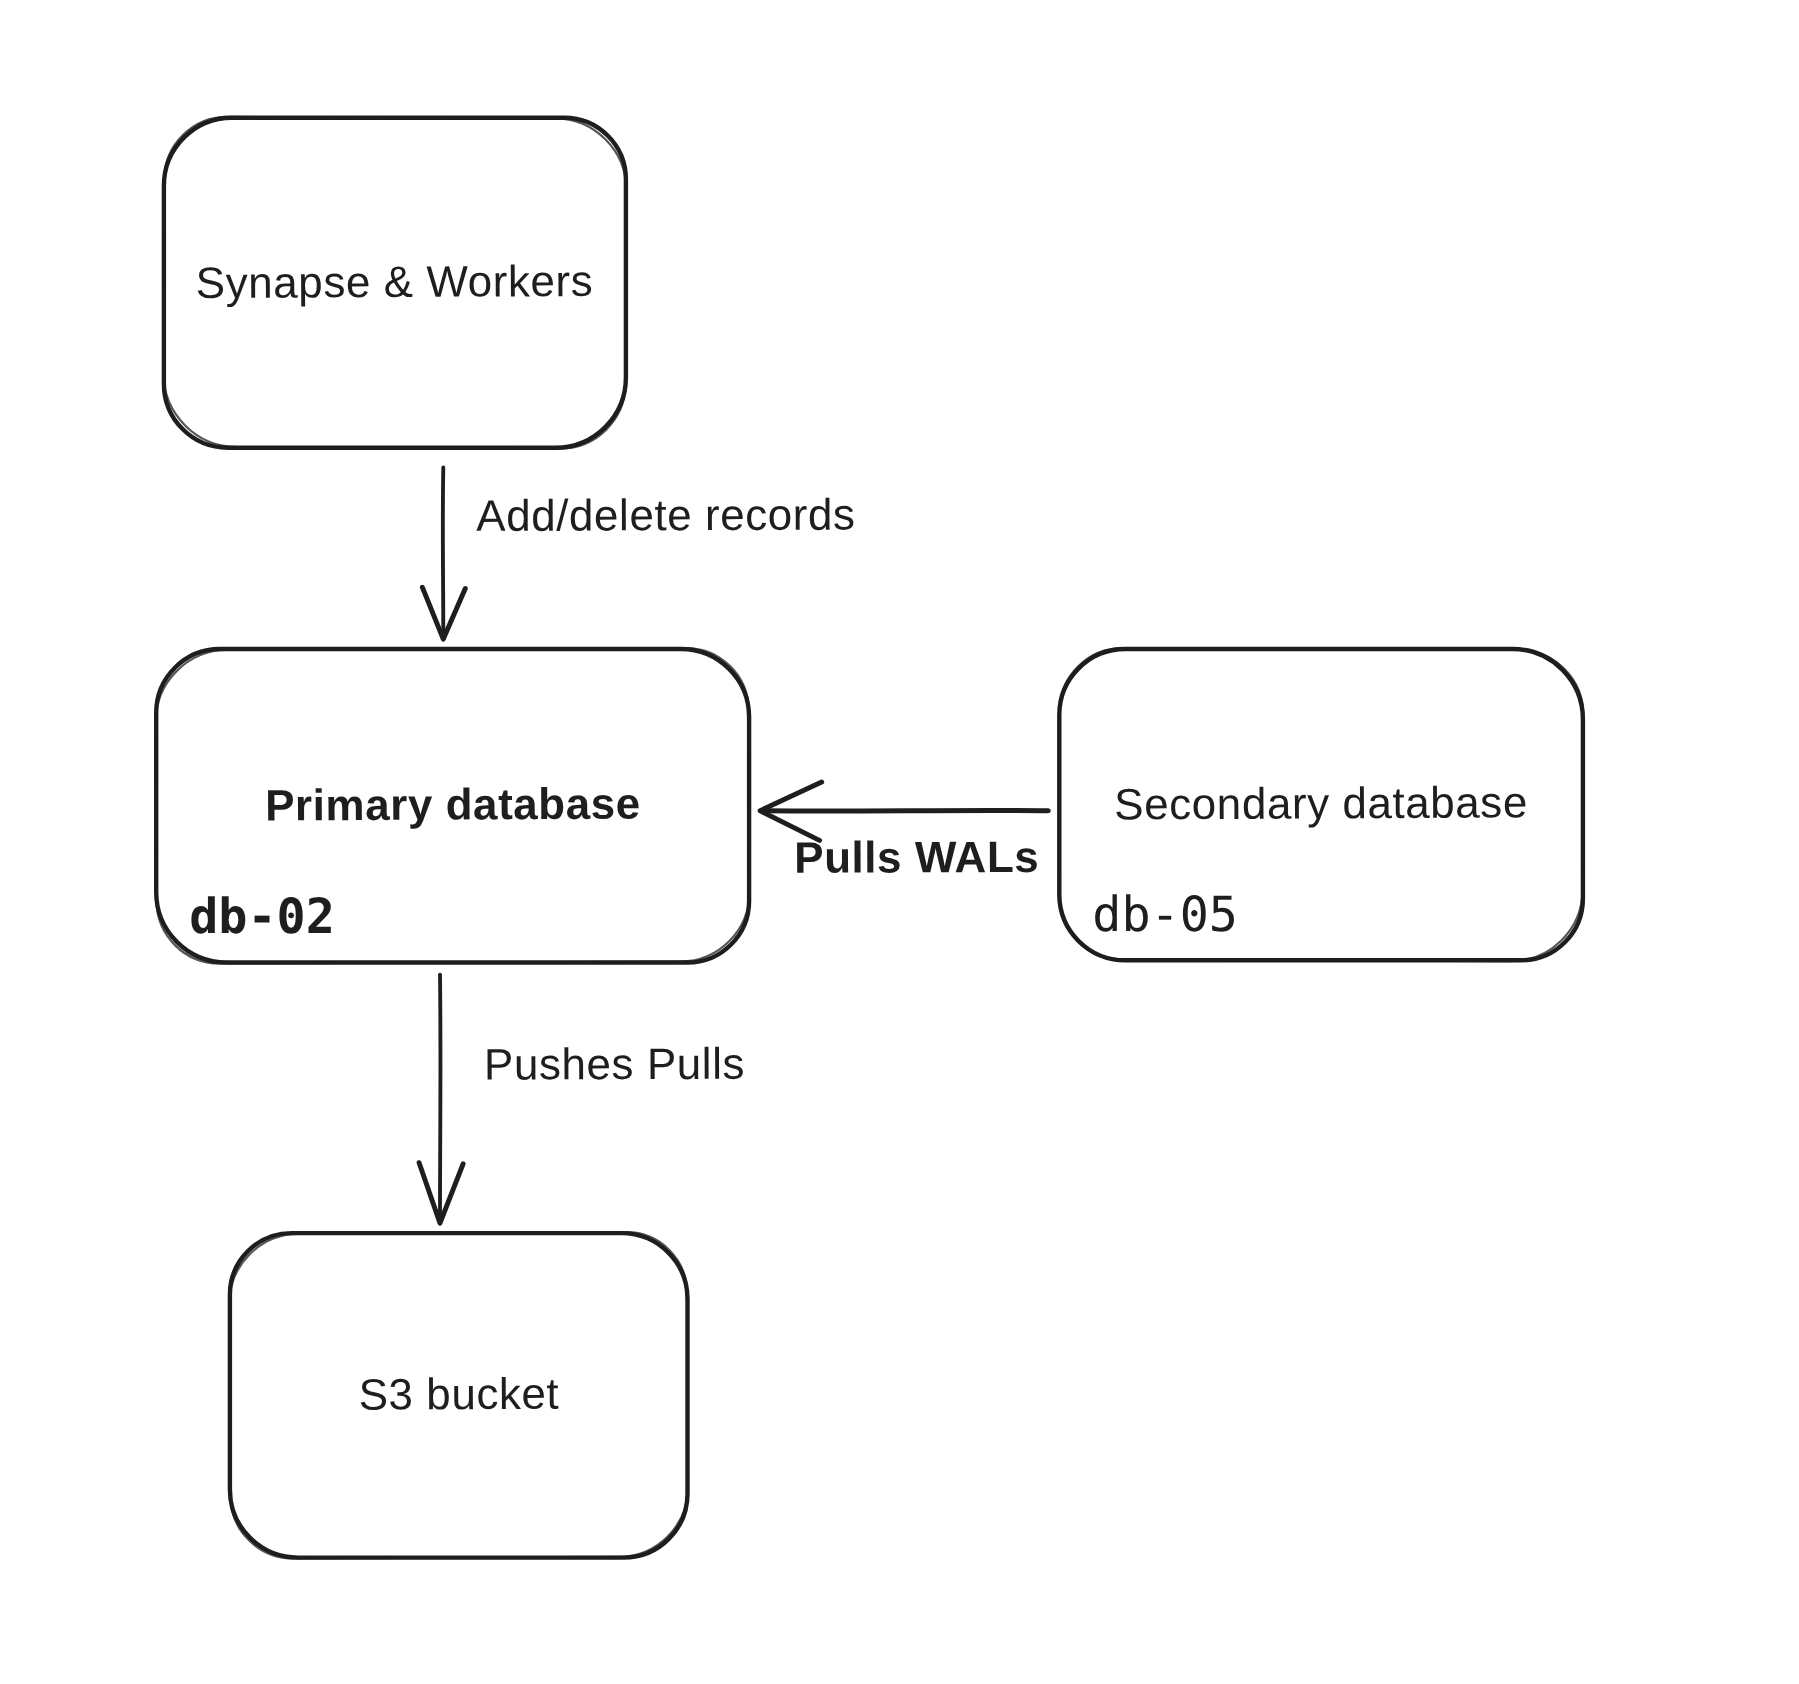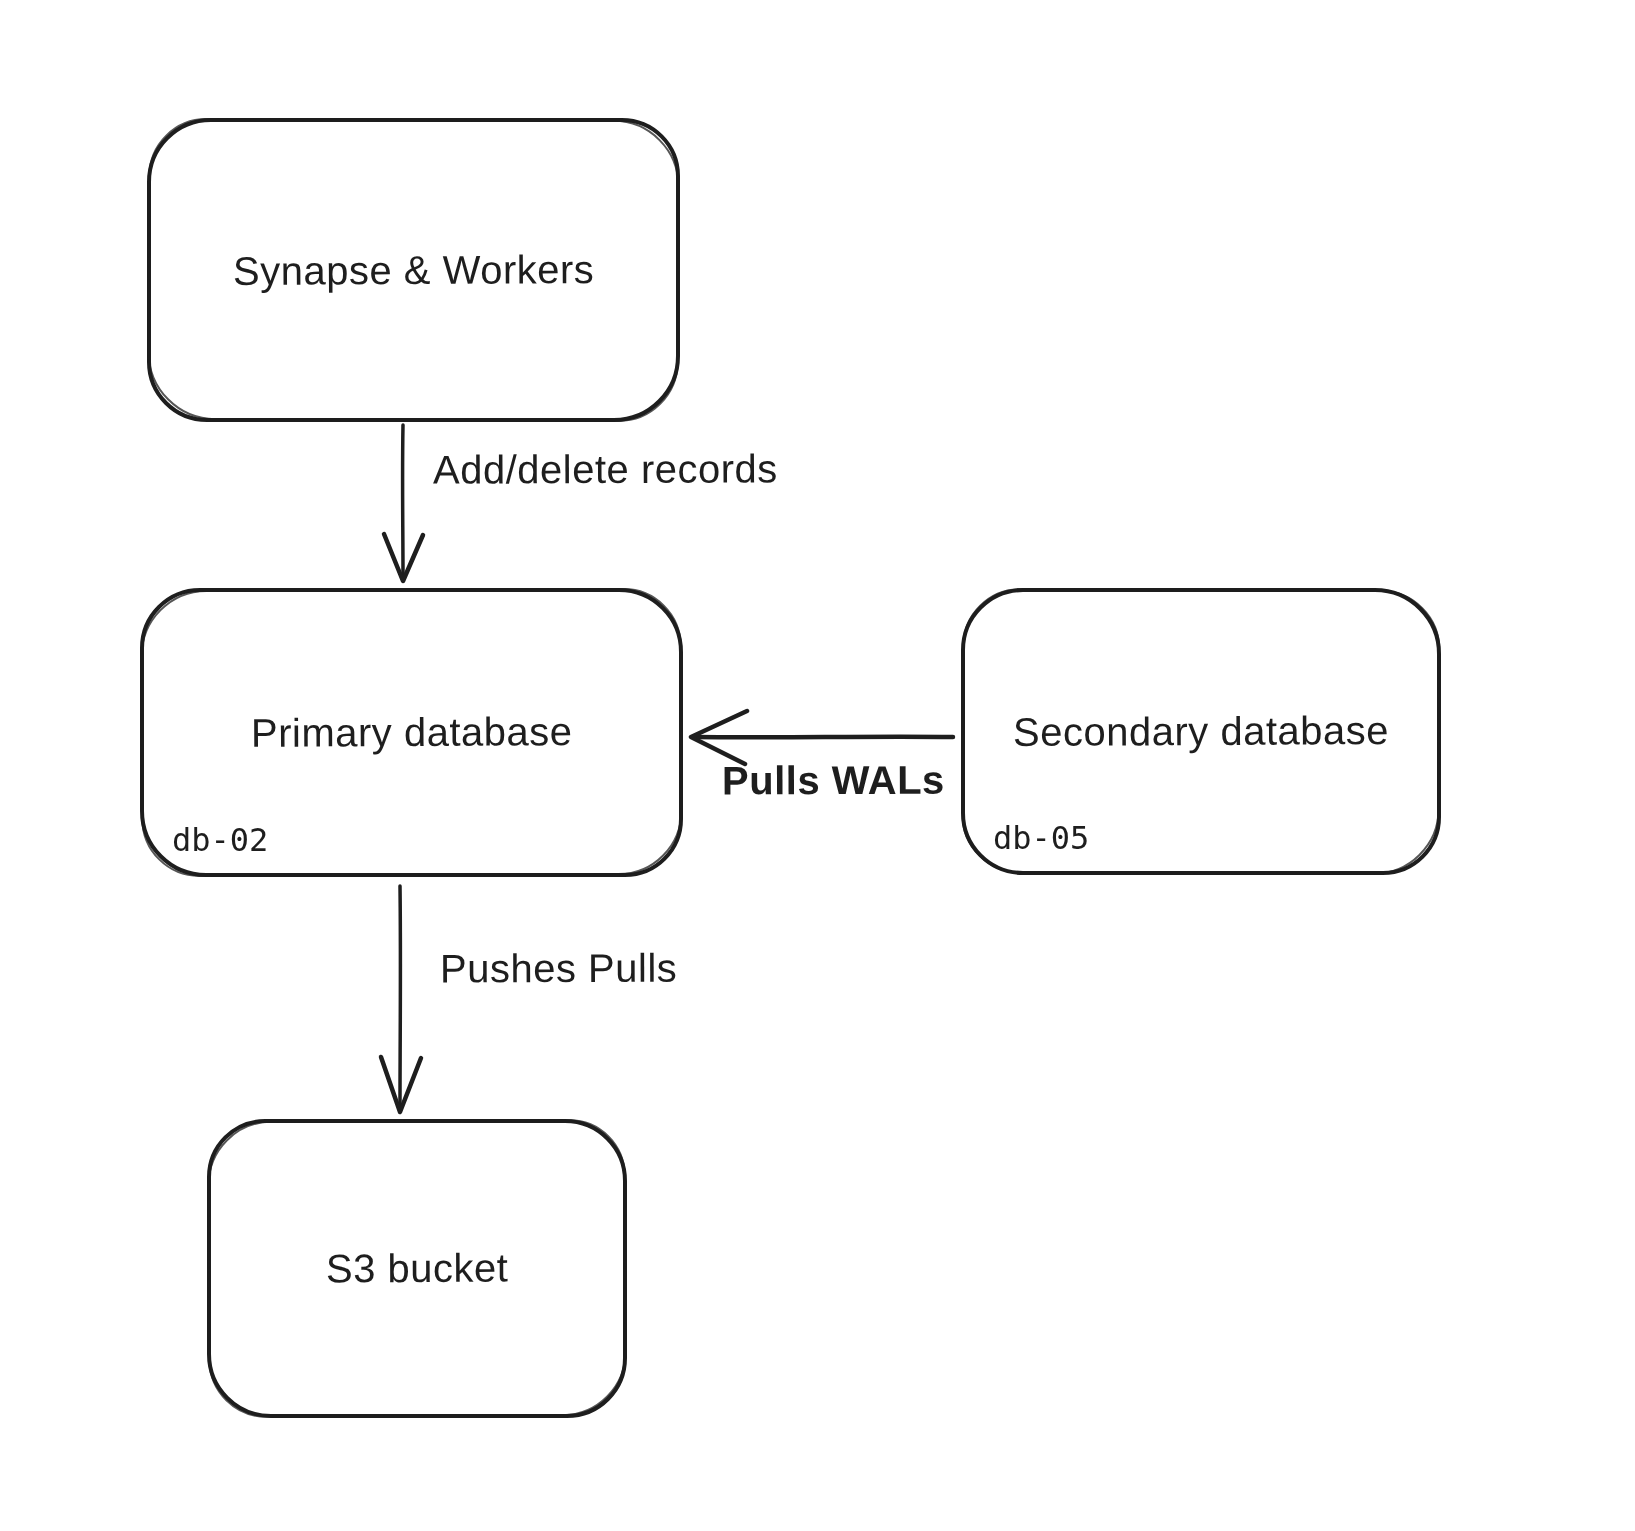--- a/index.html
+++ b/index.html
@@ -35,40 +35,40 @@
   }
   
   .node::before {
     content: "";
     position: absolute;
     inset: -3px;
     border: 2px solid rgba(30,30,30,0.75);
     pointer-events: none;
     transform: rotate(0.25deg);
   }
-  .node-synapse   { left: 147px; top: 118px;  width: 533px; height: 304px; border-radius: 64px 58px 66px 60px; align-items: center; }
+  .node-synapse   { left: 147px; top: 105px;  width: 424px; height: 304px; border-radius: 64px 58px 66px 60px; align-items: center; }
   .node-synapse::before   { border-radius: 58px 66px 60px 68px; }
-  .node-primary   { left: 140px; top: 588px;  width: 543px; height: 289px; border-radius: 60px 64px 58px 66px; }
+  .node-primary   { left: 140px; top: 588px;  width: 543px; height: 289px; border-radius: 60px 64px 58px 66px; font-weight: bold; }
   .node-primary::before   { border-radius: 66px 58px 64px 58px; transform: rotate(-0.25deg); }
   .node-secondary { left: 961px; top: 588px;  width: 480px; height: 287px; border-radius: 62px 66px 58px 62px; }
   .node-secondary::before { border-radius: 58px 60px 66px 58px; }
   .node-s3        { left: 207px; top: 1119px; width: 420px; height: 299px; border-radius: 58px 62px 60px 64px; text-align: center; }
   .node-s3::before        { border-radius: 64px 56px 64px 58px; transform: rotate(-0.3deg); }
   .node-label {
     font-size: 40px;
     letter-spacing: 0.5px;
     white-space: nowrap;
     transform: rotate(-0.3deg);
   }
   .node-sublabel {
     position: absolute;
     left: 28px;
     bottom: 14px;
     font-family: "DejaVu Sans Mono", monospace;
-    font-size: 32px;
+    font-size: 44px;
     letter-spacing: 0px;
     white-space: nowrap;
   }
   .edge-label {
     position: absolute;
     font-size: 40px;
     letter-spacing: 0.5px;
     white-space: nowrap;
     transform: rotate(-0.2deg);
   }

